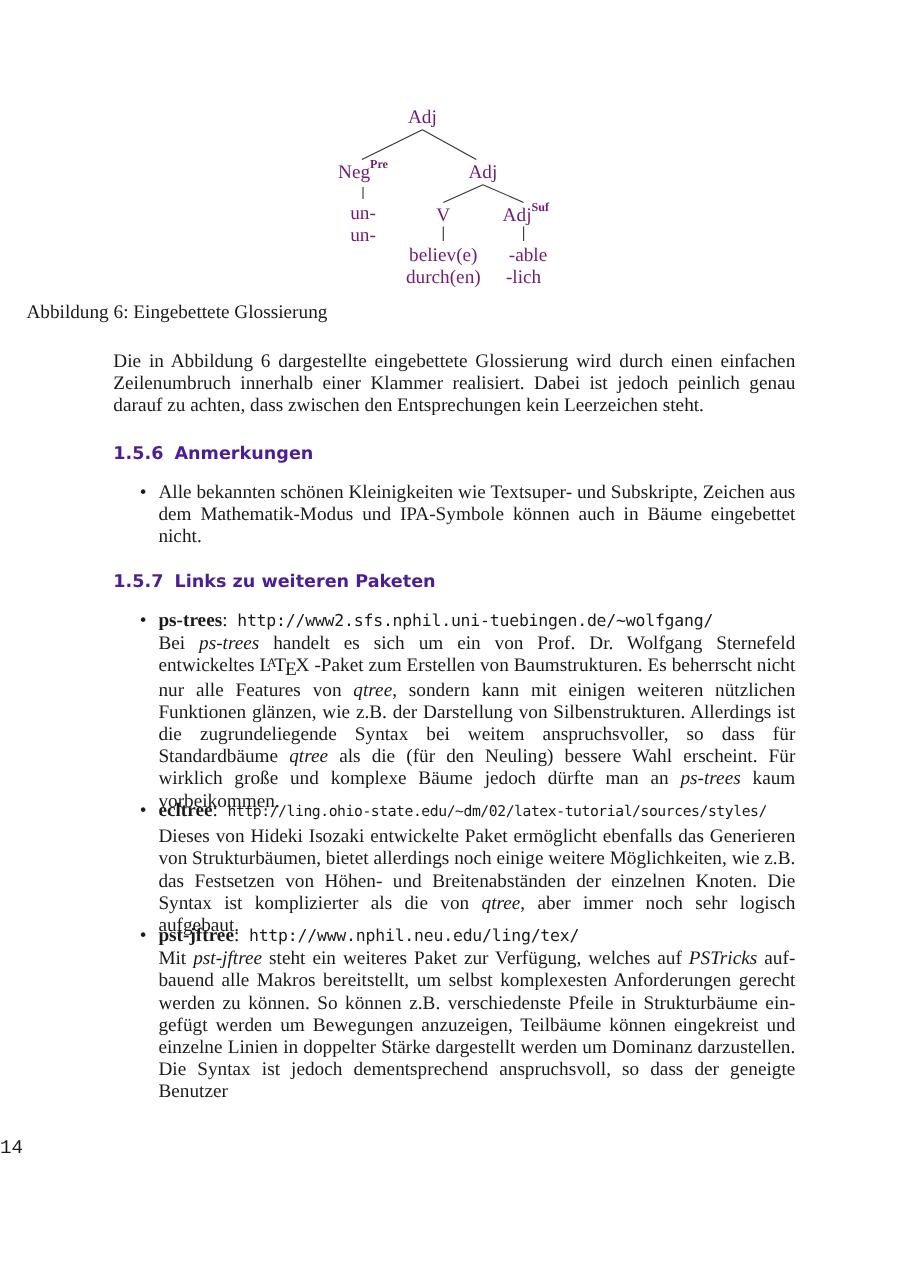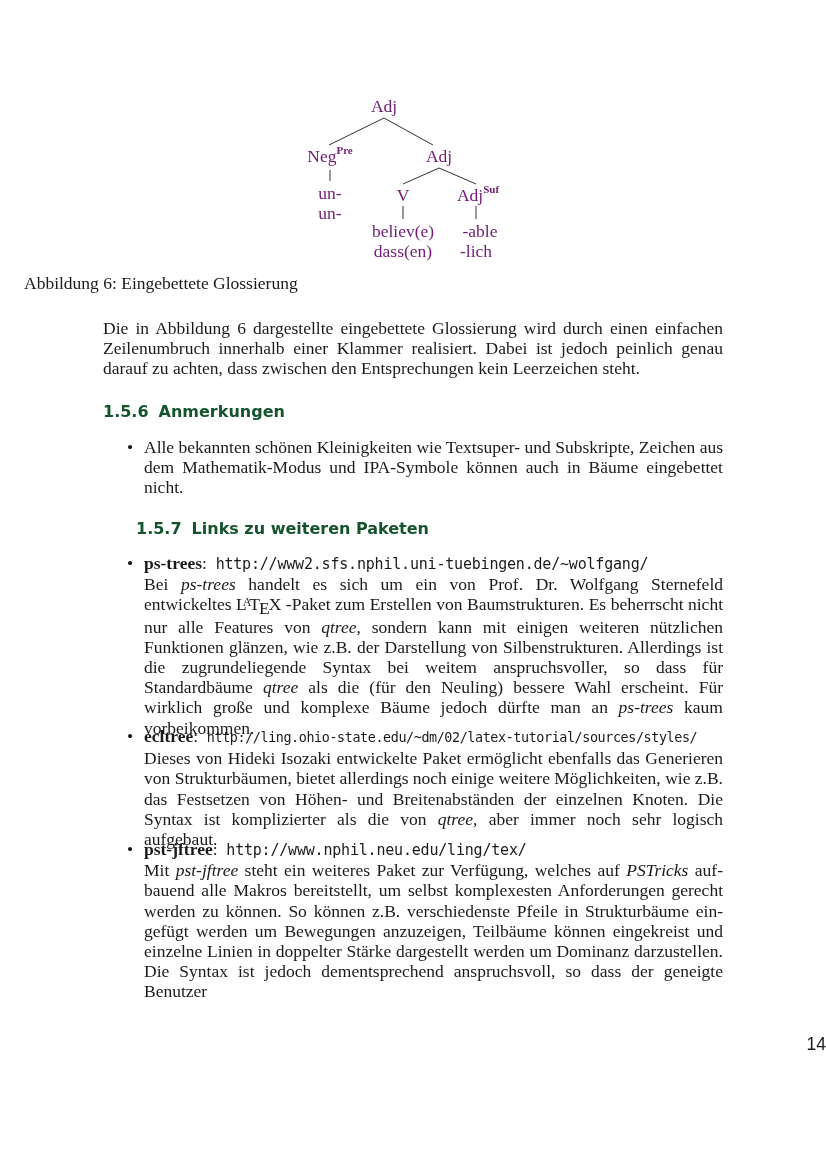--- a/index.html
+++ b/index.html
@@ -22,42 +22,42 @@
     font-family: "Liberation Serif", serif; font-size: 17.5px; line-height: 20px; padding-left: 24px;
   }
   .body-text {
     position: absolute; left: 103px; width: 620px;
     font-family: "Liberation Serif", serif; font-size: 17.5px; line-height: 20.2px;
     text-align: justify; hyphens: manual;
   }
   .heading {
     position: absolute; left: 103px;
     font-family: "DejaVu Sans", "Liberation Sans", sans-serif; font-weight: bold;
-    font-size: 16px; line-height: 20px; color: #14532d; text-align: center;
+    font-size: 16px; line-height: 20px; color: #4c1d95; text-align: center;
   }
   .heading .num { margin-right: 10px; }
   .item { position: absolute; left: 103px; width: 620px; }
   .bullet {
     position: absolute; left: 24px; top: 0px;
     font-family: "Liberation Serif", serif; font-size: 17.5px; line-height: 20.2px;
   }
   .item-body {
     margin-left: 41px;
     font-family: "Liberation Serif", serif; font-size: 17.5px; line-height: 20.2px;
     text-align: justify;
   }
   .item-body .pkg { font-weight: bold; }
   .item-body .url { font-family: "DejaVu Sans Mono", "Liberation Mono", monospace; font-size: 15px; letter-spacing: -0.2px; }
   .item-body .url.small { font-size: 13.4px; letter-spacing: -0.4px; }
   .item-body em { font-style: italic; }
   .latex-a { font-size: 12px; position: relative; top: -4px; margin-left: -4px; margin-right: -2px; }
   .latex-e { position: relative; top: 4px; margin-left: -1px; margin-right: -1px; }
   .page-number {
-    position: absolute; left: 0; width: 826px; top: 1034px; text-align: right;
-    font-family: Liberation Sans, sans-serif; font-size: 17.5px;
+    position: absolute; left: 0; width: 826px; top: 1034px; text-align: left;
+    font-family: Liberation Mono, monospace; font-size: 17.5px;
   }
 </style>
 </head>
 <body>
 
 <div class="page">
 
   <div class="tree">
     <svg width="826" height="280">
       <line x1="384" y1="118" x2="329" y2="145" stroke="#333" stroke-width="1"></line>
@@ -74,39 +74,39 @@
     <div class="node" style="left:330px; top:146px;"><span>Neg</span><sup>Pre</sup></div>
     <div class="node" style="left:439px; top:146px;">Adj</div>
 
     <div class="node" style="left:330px; top:183px;">un-</div>
     <div class="node" style="left:330px; top:203px;">un-</div>
 
     <div class="node" style="left:403px; top:185px;">V</div>
     <div class="node" style="left:478px; top:185px;"><span>Adj</span><sup>Suf</sup></div>
 
     <div class="node" style="left:403px; top:221px;">believ(e)</div>
-    <div class="node" style="left:403px; top:241px;">dass(en)</div>
+    <div class="node" style="left:403px; top:241px;">durch(en)</div>
     <div class="node" style="left:480px; top:221px;">-able</div>
     <div class="node" style="left:476px; top:241px;">-lich</div>
   </div>
 
   <div class="caption">Abbildung 6: Eingebettete Glossierung</div>
 
   <div class="body-text" style="top:318px;">Die in Abbildung 6 dargestellte eingebettete Glossierung wird durch einen einfachen Zei­lenumbruch innerhalb einer Klammer realisiert. Dabei ist jedoch peinlich genau darauf zu achten, dass zwischen den Entsprechungen kein Leerzeichen steht.</div>
 
   <div class="heading" style="top:402px;">
     <span class="num">1.5.6</span><span>Anmerkungen</span>
   </div>
 
   <div class="item" style="top:437px;">
     <span class="bullet">•</span>
     <div class="item-body">Alle bekannten schönen Kleinigkeiten wie Textsuper- und Subskripte, Zeichen aus dem Mathematik-Modus und IPA-Symbole können auch in Bäume eingebettet nicht.</div>
   </div>
 
-  <div class="heading" style="top:519px;margin-left:33px;">
+  <div class="heading" style="top:519px;">
     <span class="num">1.5.7</span><span>Links zu weiteren Paketen</span>
   </div>
 
   <div class="item" style="top:553px;">
     <span class="bullet">•</span>
     <div class="item-body">
       <span class="pkg">ps-trees</span>:&nbsp;
       <span class="url">http://www2.sfs.nphil.uni-tuebingen.de/~wolfgang/</span><br>
       <span>Bei </span><em>ps-trees</em><span> handelt es sich um ein von Prof. Dr. Wolfgang Sternefeld entwickeltes </span><span><span>L</span><span class="latex-a">A</span><span>T</span><span class="latex-e">E</span><span>X</span></span><span> -Paket zum Erstellen von Baumstrukturen. Es beherrscht nicht nur alle Fea­tures von </span><em>qtree</em><span>, sondern kann mit einigen weiteren nützlichen Funktionen glänzen, wie z.B. der Darstellung von Silbenstrukturen. Allerdings ist die zugrundeliegende Syntax bei weitem anspruchsvoller, so dass für Standardbäume </span><em>qtree</em><span> als die (für den Neuling) bessere Wahl erscheint. Für wirklich große und komplexe Bäume jedoch dürfte man an </span><em>ps-trees</em><span> kaum vorbeikommen.</span>
     </div>

